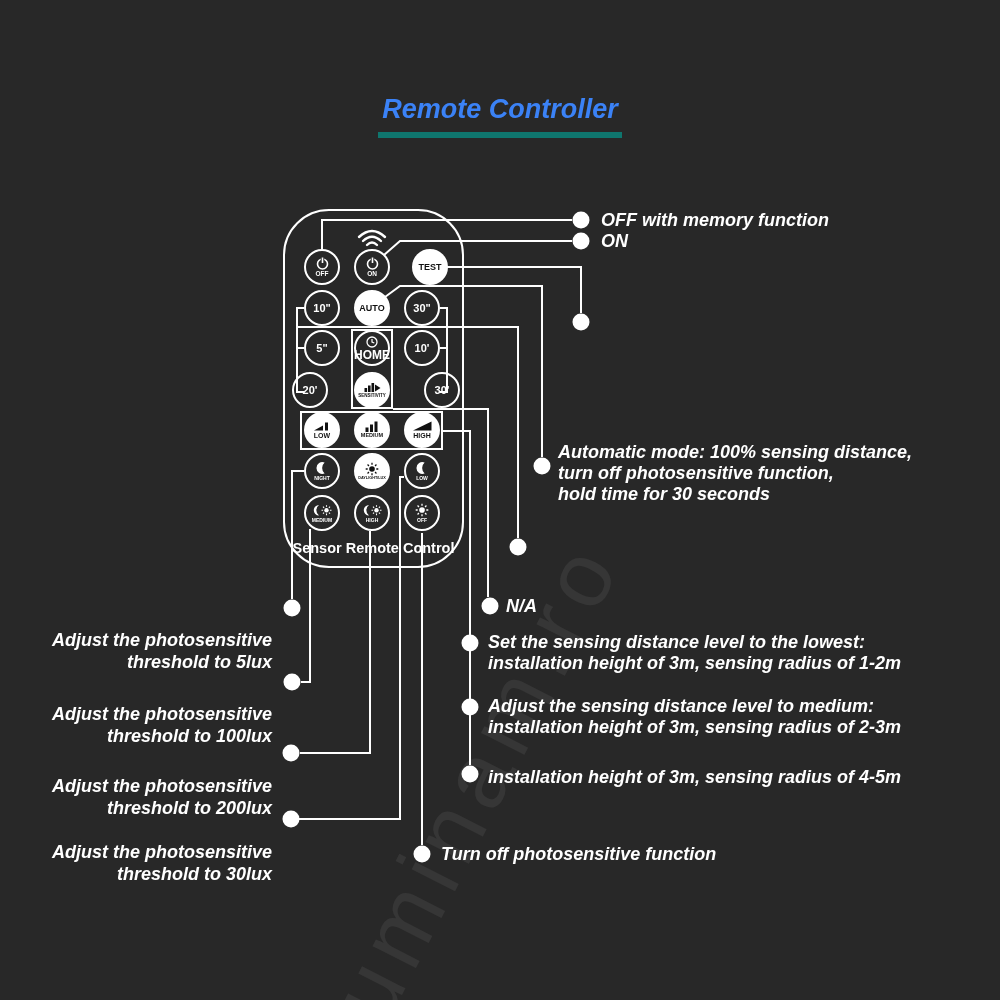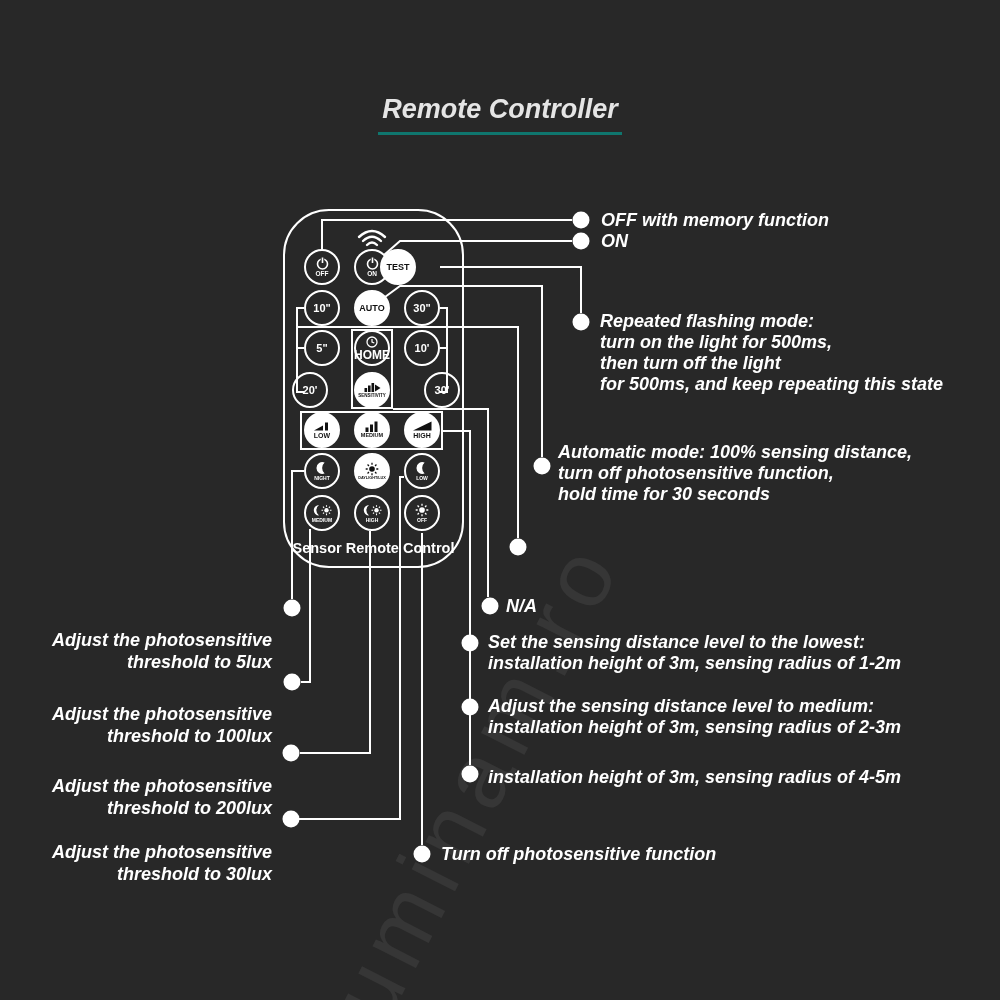--- a/index.html
+++ b/index.html
@@ -1,22 +1,22 @@
 <!DOCTYPE html>
 <html><head>
 <meta charset="utf-8">
 <style>
   html,body{margin:0;padding:0;background:#282828;}
   .canvas{position:relative;width:1000px;height:1000px;background:#282828;overflow:hidden;
           font-family:"Liberation Sans",sans-serif;}
   .watermark{position:absolute;left:390px;top:960px;transform:rotate(-63deg);transform-origin:left bottom;
              font-size:92px;letter-spacing:10px;color:rgba(255,255,255,0.065);white-space:nowrap;z-index:0;}
   .title{position:absolute;left:0;top:94px;width:1000px;text-align:center;z-index:2;}
-  .title span{display:inline-block;font:italic 700 27px "Liberation Sans",sans-serif;color:#e5e5e5;
-              border-bottom:3px solid #0f766e;padding:0 4px 7px 4px;}
+  .title span{display:inline-block;font:italic 700 27px "Liberation Sans",sans-serif;color:#3b82f6;
+              border-bottom:6px solid #0f766e;padding:0 4px 7px 4px;}
   .remote{position:absolute;left:283px;top:209px;width:181px;height:359px;border:2.5px solid #fff;
           border-radius:46px;box-sizing:border-box;z-index:1;}
   .kbox{position:absolute;border:2px solid #fff;box-sizing:border-box;z-index:1;}
   .btn{position:absolute;width:36px;height:36px;border:2px solid #fff;border-radius:50%;box-sizing:border-box;
        background:#282828;color:#fff;display:flex;flex-direction:column;align-items:center;justify-content:center;
        gap:1px;z-index:2;}
   .btn.filled{background:#fff;color:#111;}
   .bl{font:700 11px/1 "Liberation Sans",sans-serif;white-space:nowrap;}
   .f9 .bl{font-size:9px;} .f8 .bl{font-size:12px;} .f65 .bl{font-size:6.5px;} .f55 .bl{font-size:5.5px;}
   .f5 .bl{font-size:5px;} .f45 .bl{font-size:4.5px;} .f38 .bl{font-size:3.8px;} .f7 .bl{font-size:7px;}
@@ -97,21 +97,21 @@
     <span class="bl">OFF</span>
   </div>
   <div class="btn f65" style="left:354px;top:249px;">
     <svg width="15" height="13" viewBox="0 0 15 13">
       <circle cx="7.5" cy="7" r="5" fill="none" stroke="#fff" stroke-width="1.6"></circle>
       <line x1="7.5" y1="0" x2="7.5" y2="5" stroke="#282828" stroke-width="3.6"></line>
       <line x1="7.5" y1="0.5" x2="7.5" y2="6" stroke="#fff" stroke-width="1.6"></line>
     </svg>
     <span class="bl">ON</span>
   </div>
-  <div class="btn filled f9" style="left:380px;top:249px;text-align:right;">
+  <div class="btn filled f9" style="left:412px;top:249px;text-align:right;">
     <span class="bl">TEST</span>
   </div>
 
   <div class="btn" style="left:304px;top:290px;">
     <span class="bl">10"</span>
   </div>
   <div class="btn filled f9" style="left:354px;top:290px;">
     <span class="bl">AUTO</span>
   </div>
   <div class="btn" style="left:404px;top:290px;">
@@ -211,26 +211,20 @@
       <circle cx="7" cy="7" r="2.8" fill="#fff"></circle>
       <path d="M7,0.7 L7,2.7 M7,11.3 L7,13.3 M0.7,7 L2.7,7 M11.3,7 L13.3,7 M2.55,2.55 L3.95,3.95 M10.05,10.05 L11.45,11.45 M2.55,11.45 L3.95,10.05 M10.05,3.95 L11.45,2.55" stroke="#fff" stroke-width="1.3"></path>
     </svg>
     <span class="bl">OFF</span>
   </div>
 
   <div class="footer-label">Sensor Remote Control</div>
 
   <div class="note-r" style="left:601px;top:210px;">OFF with memory function</div>
   <div class="note-r" style="left:601px;top:231px;">ON</div>
-  <div class="note-r" style="left:600px;top:311px;">
-    <div>Repeated flashing mode:</div>
-    <div>turn on the light for 500ms,</div>
-    <div>then turn off the light</div>
-    <div>for 500ms, and keep repeating this state</div>
-  </div>
   <div class="note-r" style="left:558px;top:442px;">
     <div>Automatic mode: 100% sensing distance,</div>
     <div>turn off photosensitive function,</div>
     <div>hold time for 30 seconds</div>
   </div>
   <div class="note-r" style="left:506px;top:596px;">N/A</div>
   <div class="note-r" style="left:488px;top:632px;">
     <div>Set the sensing distance level to the lowest:</div>
     <div>installation height of 3m, sensing radius of 1-2m</div>
   </div>

